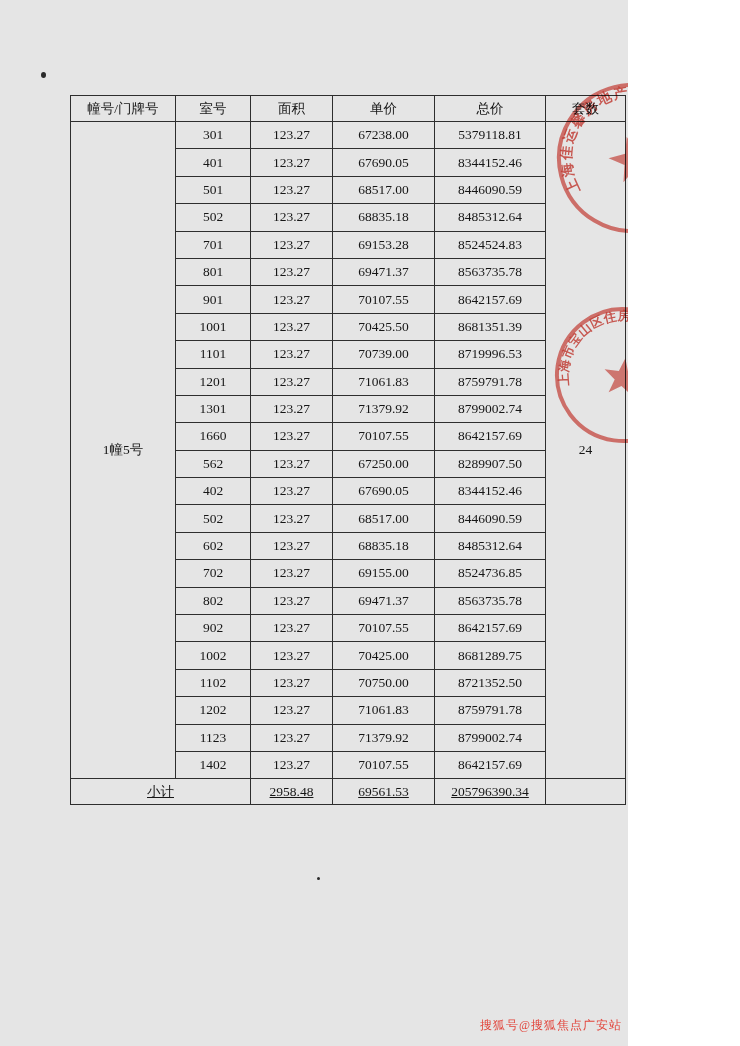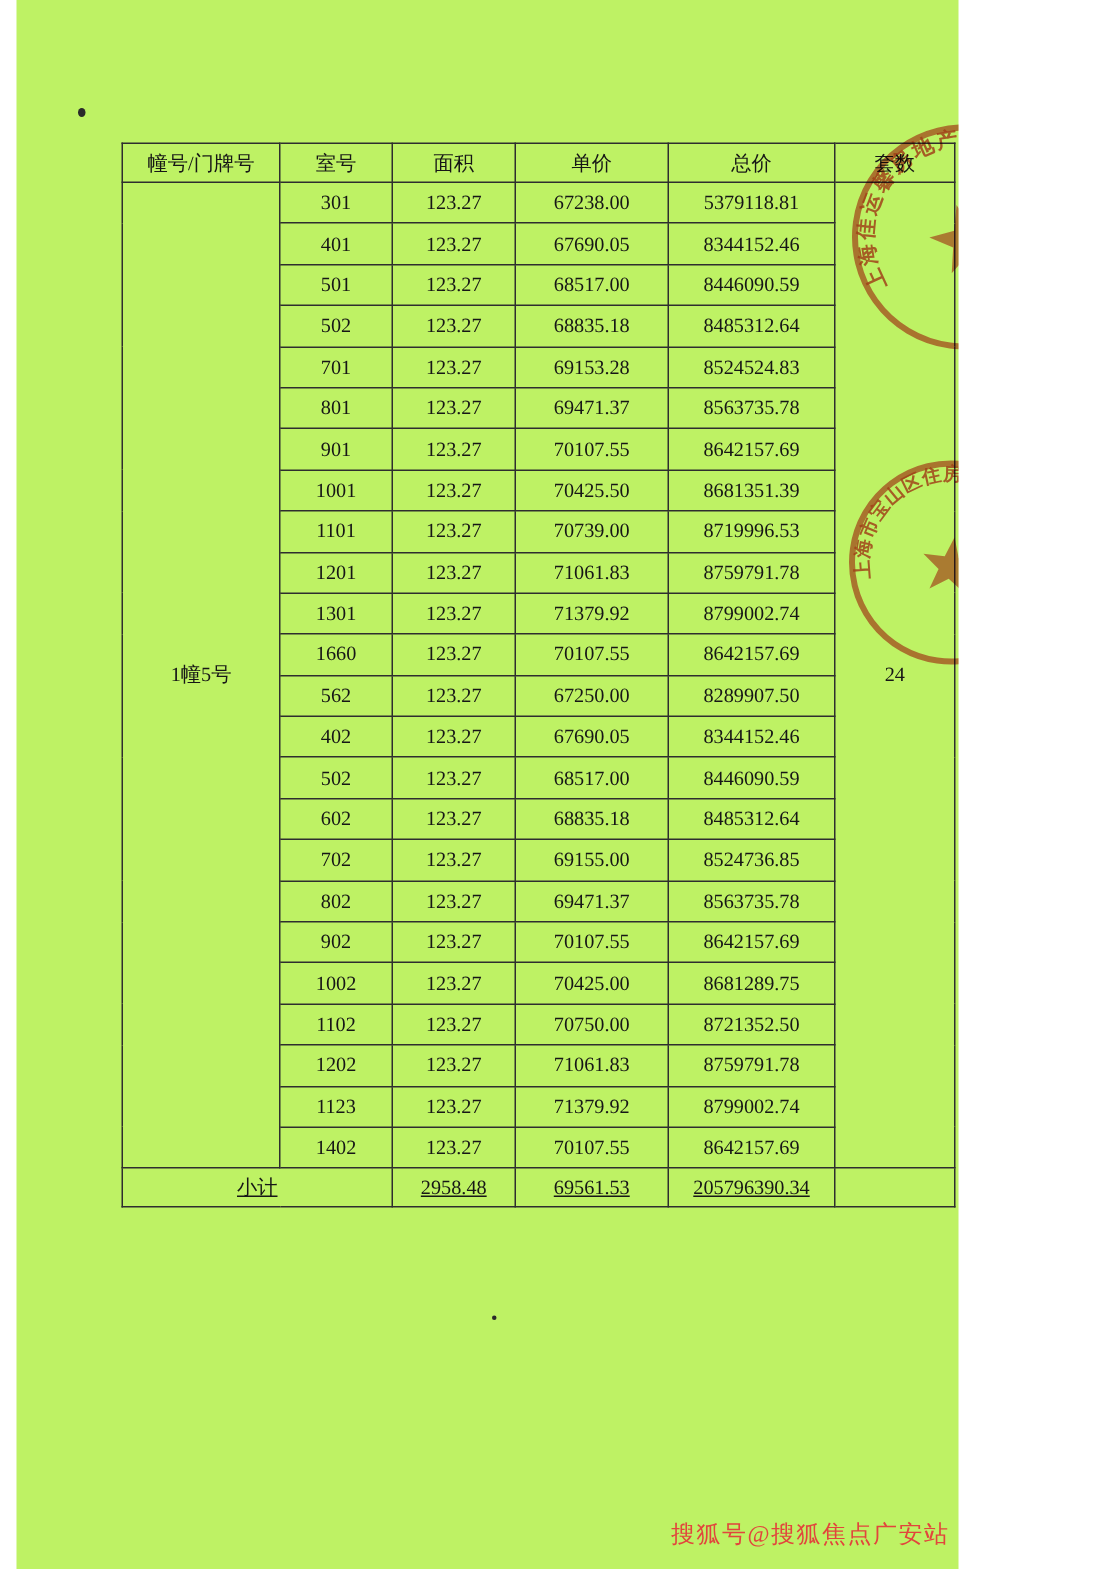--- a/index.html
+++ b/index.html
@@ -1,18 +1,18 @@
 <!DOCTYPE html>
 <html><head>
 <meta charset="utf-8">
 <style>
   * { margin:0; padding:0; box-sizing:border-box; }
   html,body { background:#ffffff; }
   body { font-family:"Liberation Serif","DejaVu Serif",serif; }
-  .page { position:relative; width:628px; height:1046px; background:#bef264; overflow:hidden;margin-left:11px; }
+  .page { position:relative; width:628px; height:1046px; background:#e5e5e5; overflow:hidden; }
 
   .price-table { position:absolute; left:70px; top:95px; border-collapse:collapse; table-layout:fixed; color:#161616; }
   .price-table th, .price-table td {
     border:1px solid #2e2e2e; text-align:center; vertical-align:middle;
     font-size:13.5px; font-weight:normal; padding:0 2px; overflow:hidden; white-space:nowrap;
   }
   .price-table thead th { height:26px; }
   .price-table tbody td { height:27.4px; }
   .price-table tfoot td { height:26px;text-decoration:underline; }
   .building-cell { font-weight:bold; }
@@ -20,21 +20,21 @@
 
   .stamp { position:absolute; mix-blend-mode:multiply; pointer-events:none; }
   .stamp-company { left:552px; top:78px; transform:rotate(-14deg); }
   .stamp-bureau  { left:548px; top:300px; transform:rotate(8deg); }
   .seal-ring { fill:none; stroke:#d8473e; stroke-width:4; opacity:0.72; }
   .seal-star { fill:#d8473e; opacity:0.68; }
   .seal-text { fill:#d8473e; opacity:0.85; font-weight:bold; font-family:"Liberation Serif","DejaVu Serif",serif; }
   .stamp-company .seal-text { font-size:14px; letter-spacing:2px; }
   .stamp-bureau  .seal-text { font-size:12.5px; letter-spacing:0.5px; }
 
-  .watermark { position:absolute; right:6px; bottom:12px; color:#e2453c; font-size:16px; letter-spacing:1px; }
+  .watermark { position:absolute; right:6px; bottom:12px; color:#e2453c; font-size:12px; letter-spacing:1px; }
 
   .speck { position:absolute; background:#2a2a2a; border-radius:50%; }
   .speck-1 { left:41px; top:72px; width:5px; height:6px; }
   .speck-2 { left:317px; top:877px; width:3px; height:3px; }
 </style>
 </head>
 <body>
 
 <div class="page">
 

